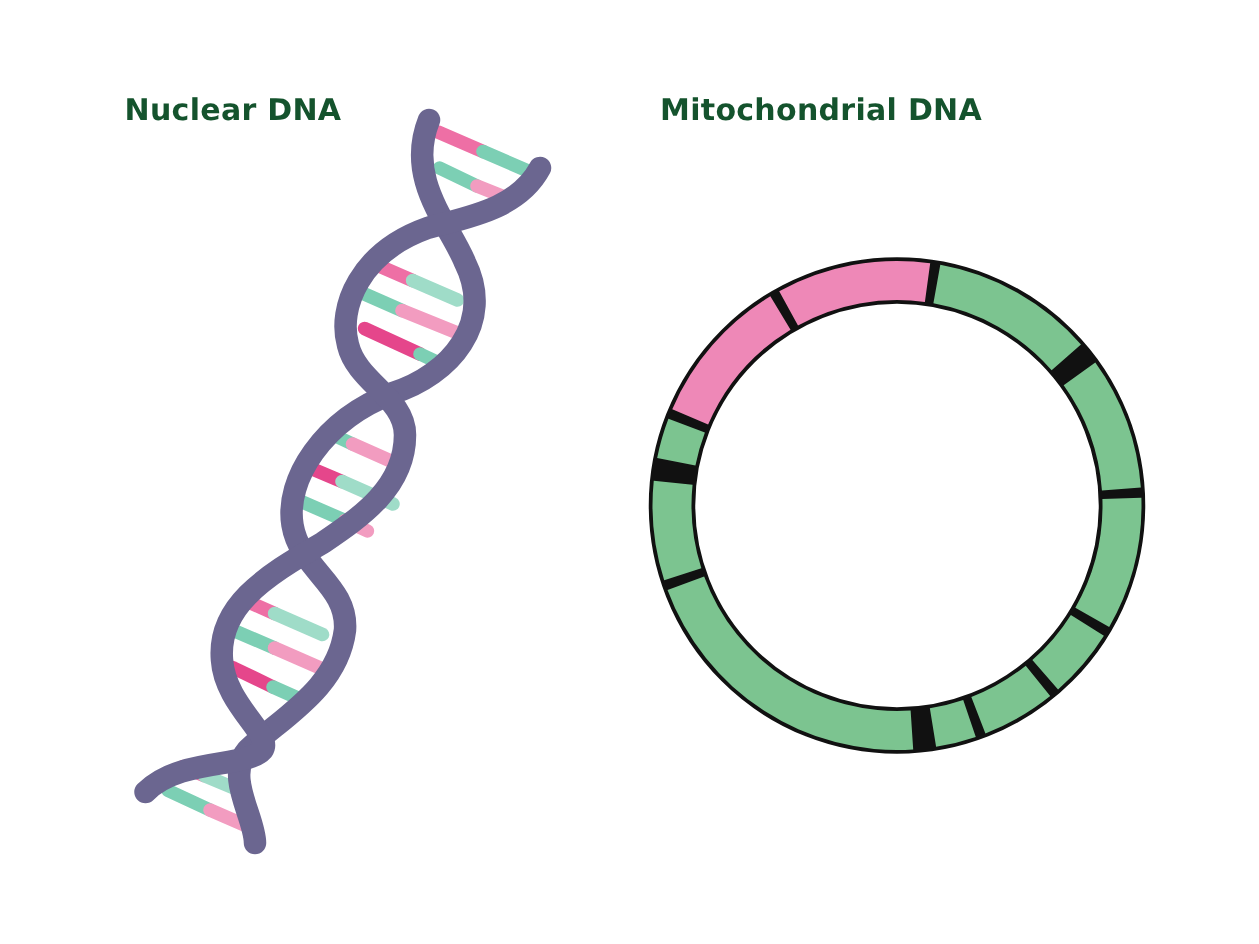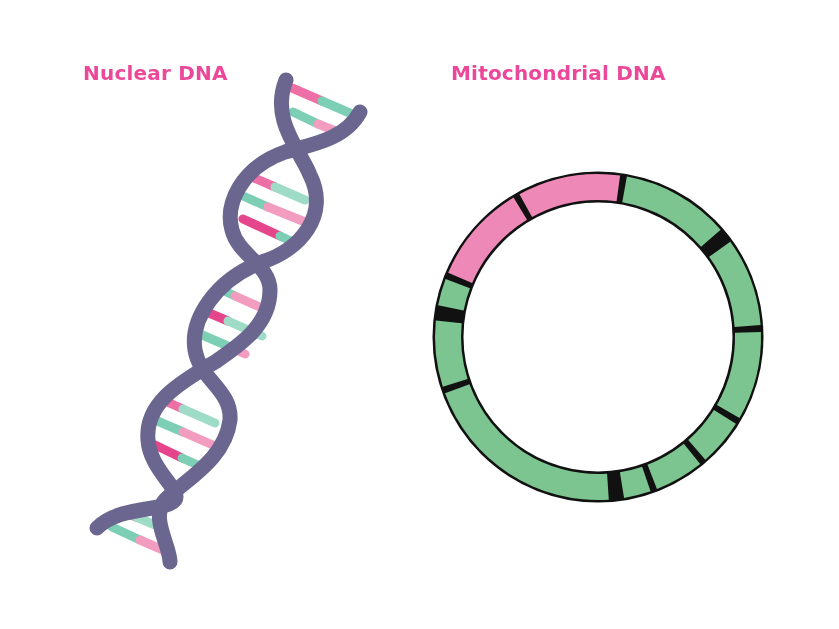--- a/index.html
+++ b/index.html
@@ -1,19 +1,19 @@
 <!DOCTYPE html>
 <html><head>
   <meta charset="utf-8">
   <style>
     html, body { margin: 0; padding: 0; background: #ffffff; }
     body { width: 839px; height: 629px; position: relative; overflow: hidden; font-family: "DejaVu Sans", sans-serif; }
-    .title { position: absolute; font-weight: bold; font-size: 20px; color: #ec4899; letter-spacing: 0.2px; }
+    .title { position: absolute; font-weight: bold; font-size: 20px; color: #14532d; letter-spacing: 0.2px; }
     #nuclear-title { left: 83px; top: 61px; }
-    #mito-title { left: 451px; top: 61px; }
+    #mito-title { left: 440px; top: 61px; }
     svg { position: absolute; left: 0; top: 0; }
   </style>
 </head>
 <body>
 
 <div class="title" id="nuclear-title">Nuclear DNA</div>
 <div class="title" id="mito-title">Mitochondrial DNA</div>
 
 <svg width="839" height="629" viewBox="0 0 839 629">
   <defs>

